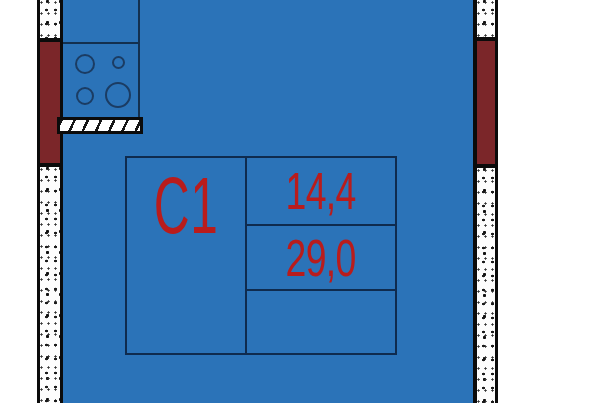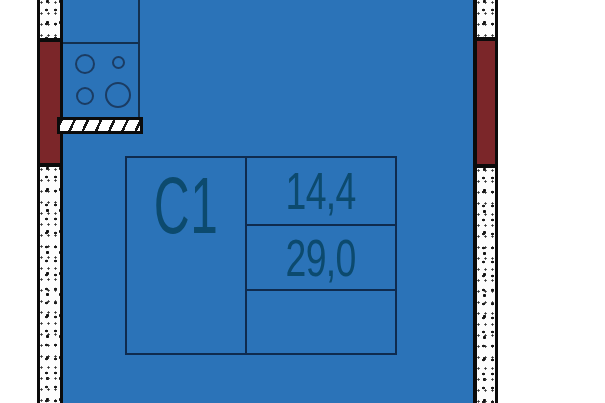--- a/index.html
+++ b/index.html
@@ -53,21 +53,21 @@
   .counter{
     position:absolute;left:57px;top:117px;width:86px;height:17px;box-sizing:border-box;
     border:3px solid #0b0b0b;
     background:repeating-linear-gradient(115deg,#161616 0 2.5px,#ffffff 2.5px 12px);
   }
   
   .info-table{
     position:absolute;left:125px;top:156px;width:272px;height:199px;box-sizing:border-box;
     border:2px solid #0f2b4e;
     display:grid;grid-template-columns:120px 1fr;grid-template-rows:68px 65px 1fr;
-    color:#0c4a6e;
+    color:#b91c1c;
   }
   .cell{display:flex;align-items:center;justify-content:center;box-sizing:border-box;}
   .cell-label{
     grid-row:1 / 4;border-right:2px solid #0f2b4e;
     align-items:flex-start;padding-top:8px;
   }
   .cell-r1,.cell-r2{border-bottom:2px solid #0f2b4e;}
   .unit-label{
     font-size:80px;line-height:1;font-weight:500;letter-spacing:1px;
     transform:scaleX(0.62);transform-origin:center top;white-space:nowrap;

